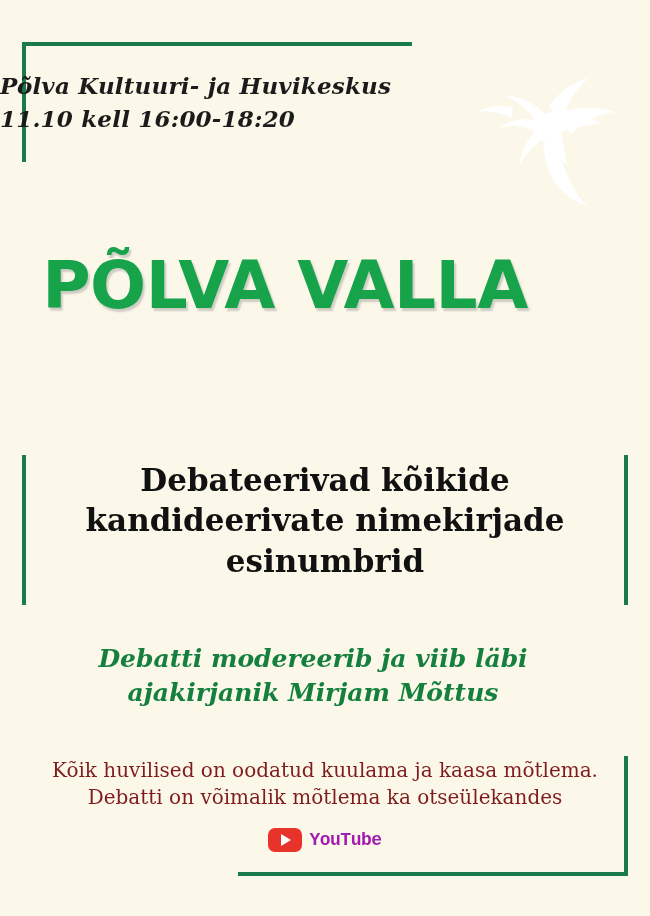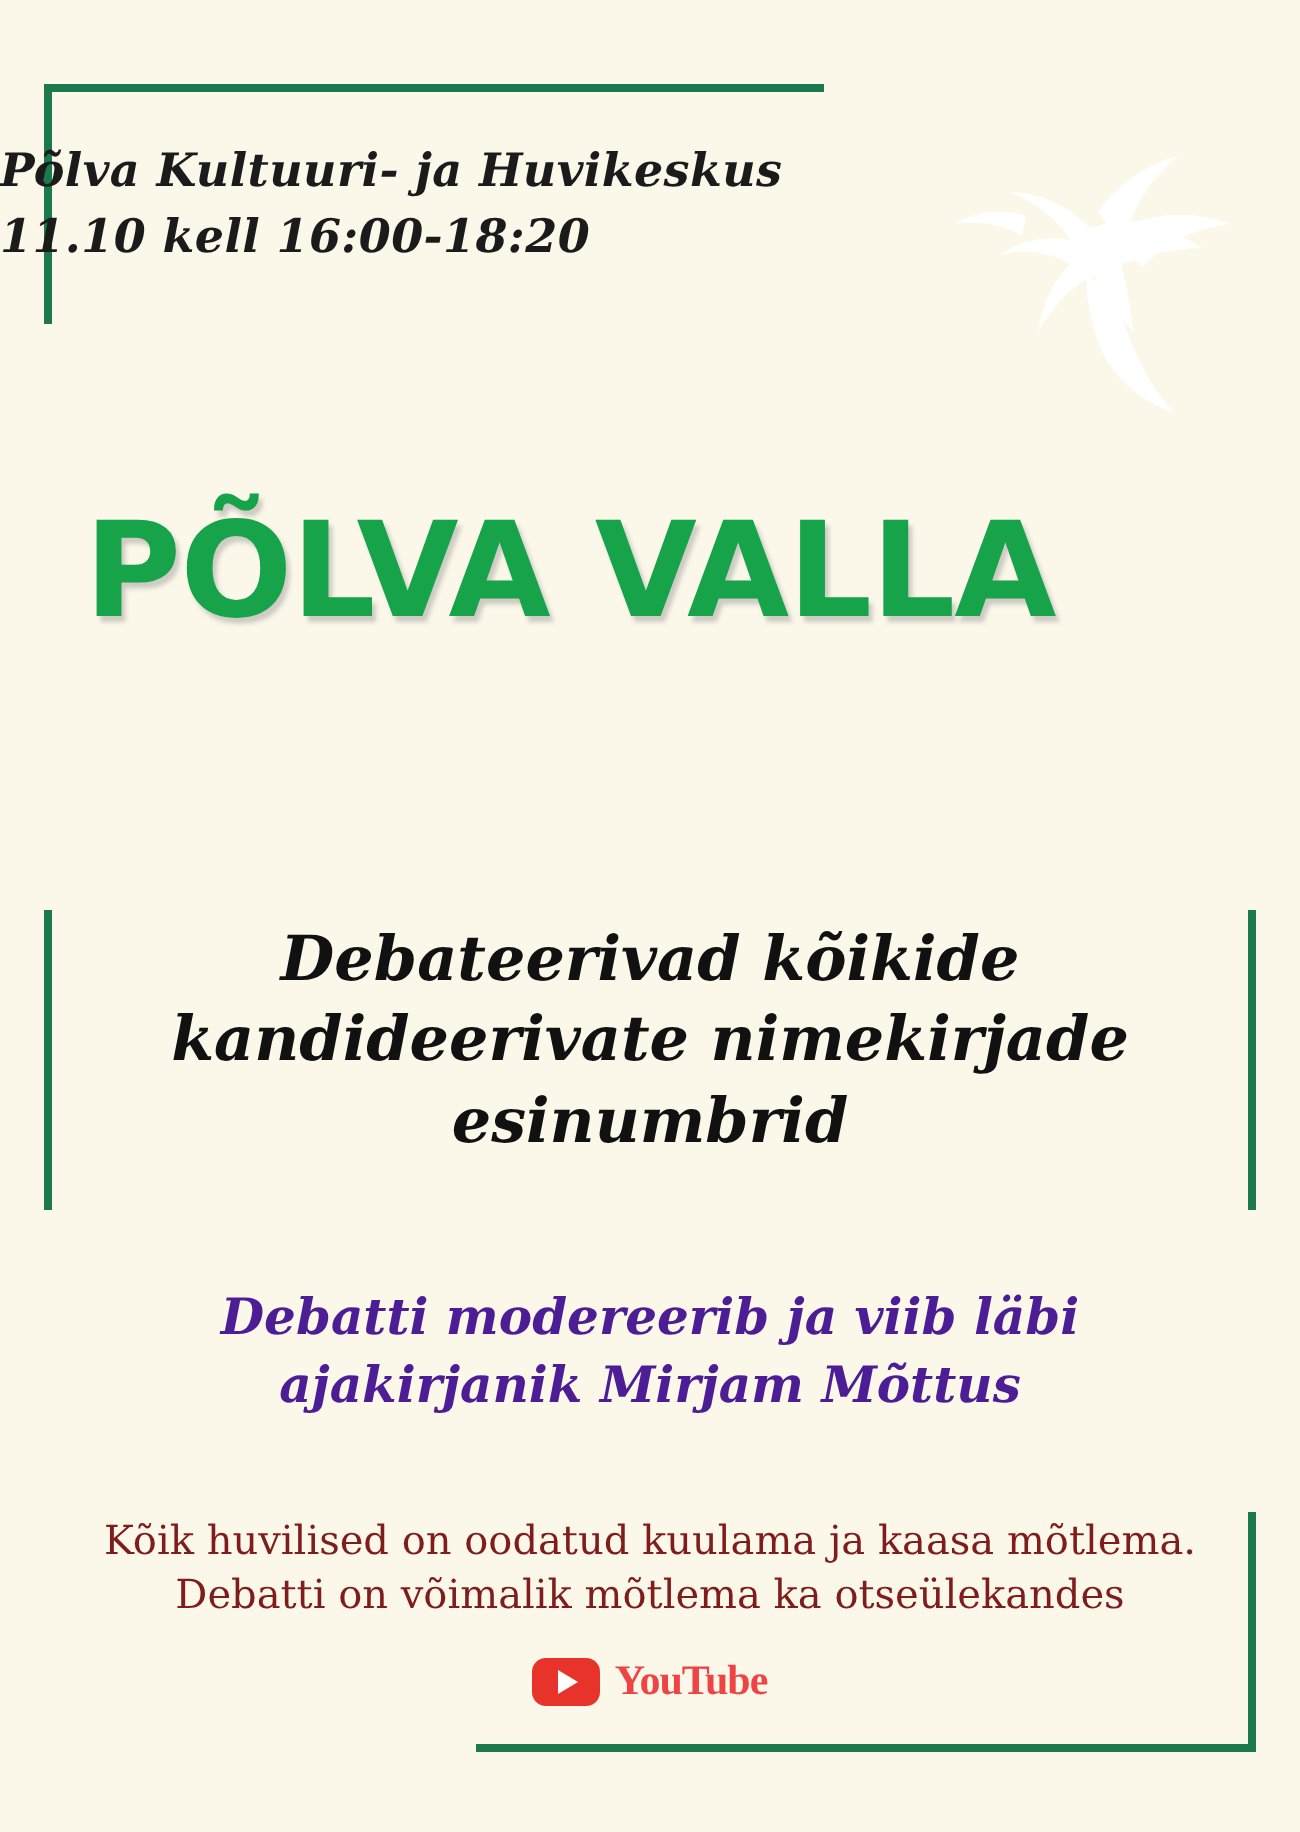--- a/index.html
+++ b/index.html
@@ -116,36 +116,35 @@
     position: absolute;
     left: 40px;
     top: 460px;
     width: 570px;
     text-align: center;
     font-family: "DejaVu Serif", serif;
     font-weight: bold;
     font-size: 31px;
     line-height: 1.30;
     color: #111;
-    font-style: italic;
   }
 
   
   .moderator {
     position: absolute;
-    left: 40px;
+    left: 28px;
     top: 642px;
     width: 570px;
     text-align: center;
     font-family: "DejaVu Serif", serif;
     font-weight: bold;
     font-style: italic;
     font-size: 25px;
     line-height: 1.35;
-    color: #4c1d95;
+    color: #15803d;
   }
 
   
   .note {
     position: absolute;
     left: 20px;
     top: 757px;
     width: 610px;
     text-align: center;
     font-family: "DejaVu Serif", serif;
@@ -175,24 +174,24 @@
   .yt-icon::after {
     content: "";
     position: absolute;
     left: 13px;
     top: 6px;
     border-left: 10px solid #ffffff;
     border-top: 6px solid transparent;
     border-bottom: 6px solid transparent;
   }
   .yt-label {
-    font-family: Liberation Serif, serif;
-    font-weight: bold;
-    font-size: 21px;
-    color: #ef4444;
+    font-family: Liberation Mono, monospace;
+    font-weight: bold;
+    font-size: 18px;
+    color: #a21caf;
     letter-spacing: -0.5px;
   }
 </style>
 </head>
 <body>
 
 <div class="poster">
 
   <div class="line line-top"></div>
   <div class="line line-left-top"></div>

